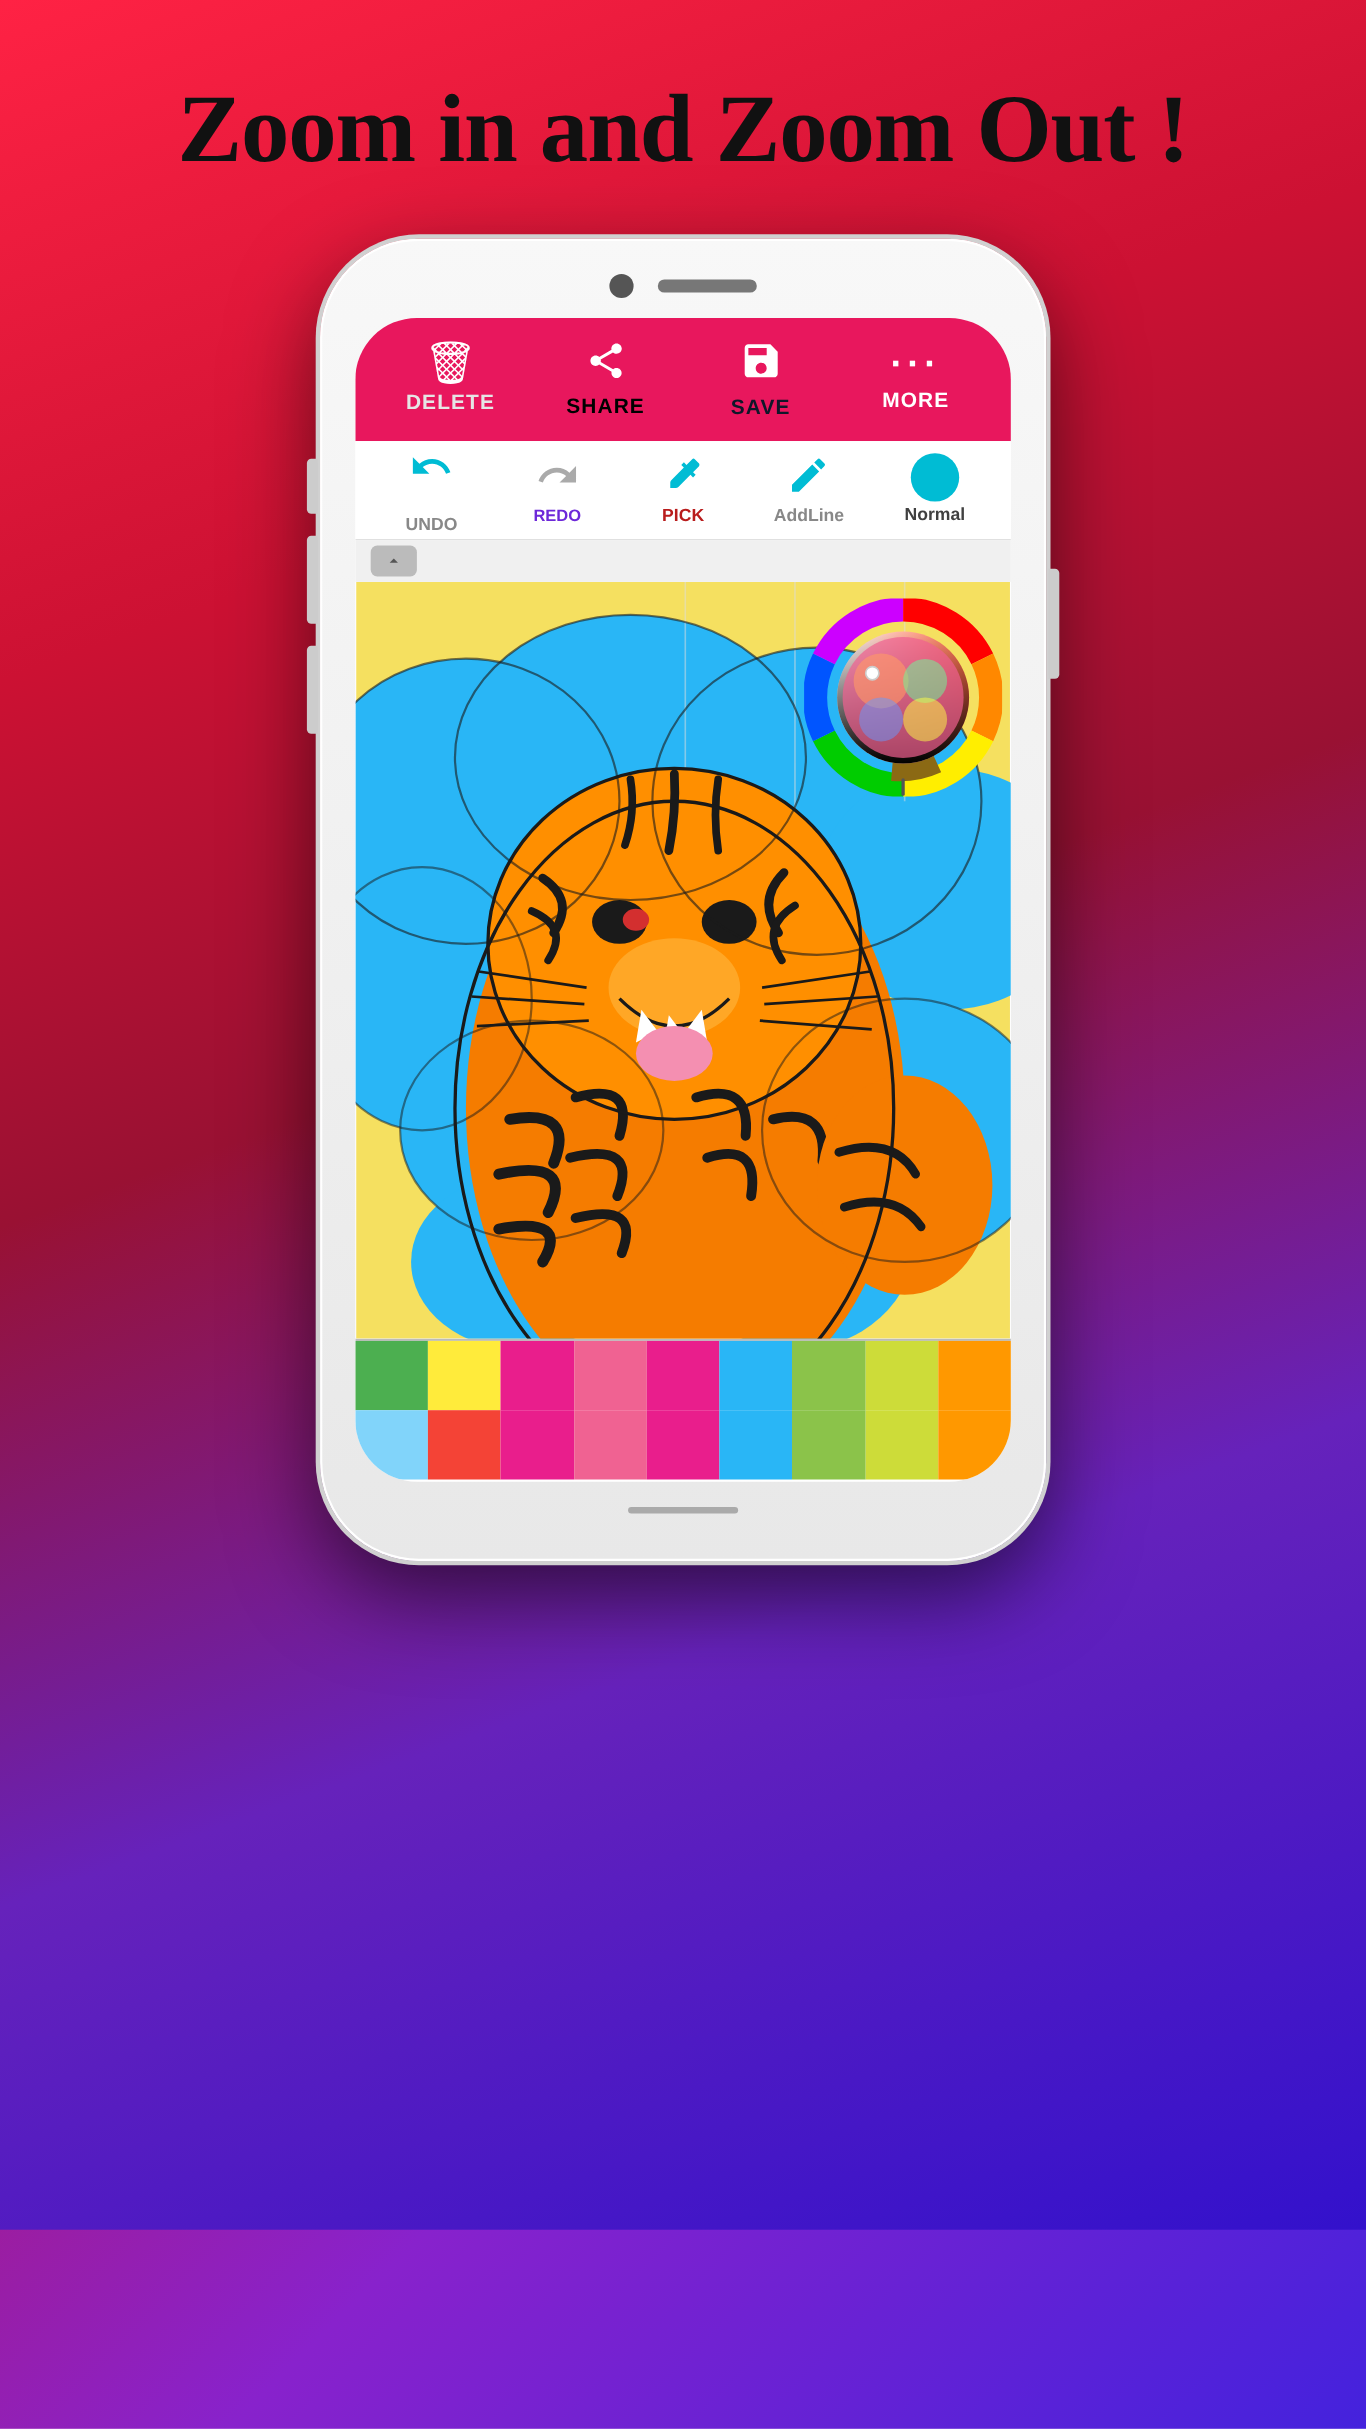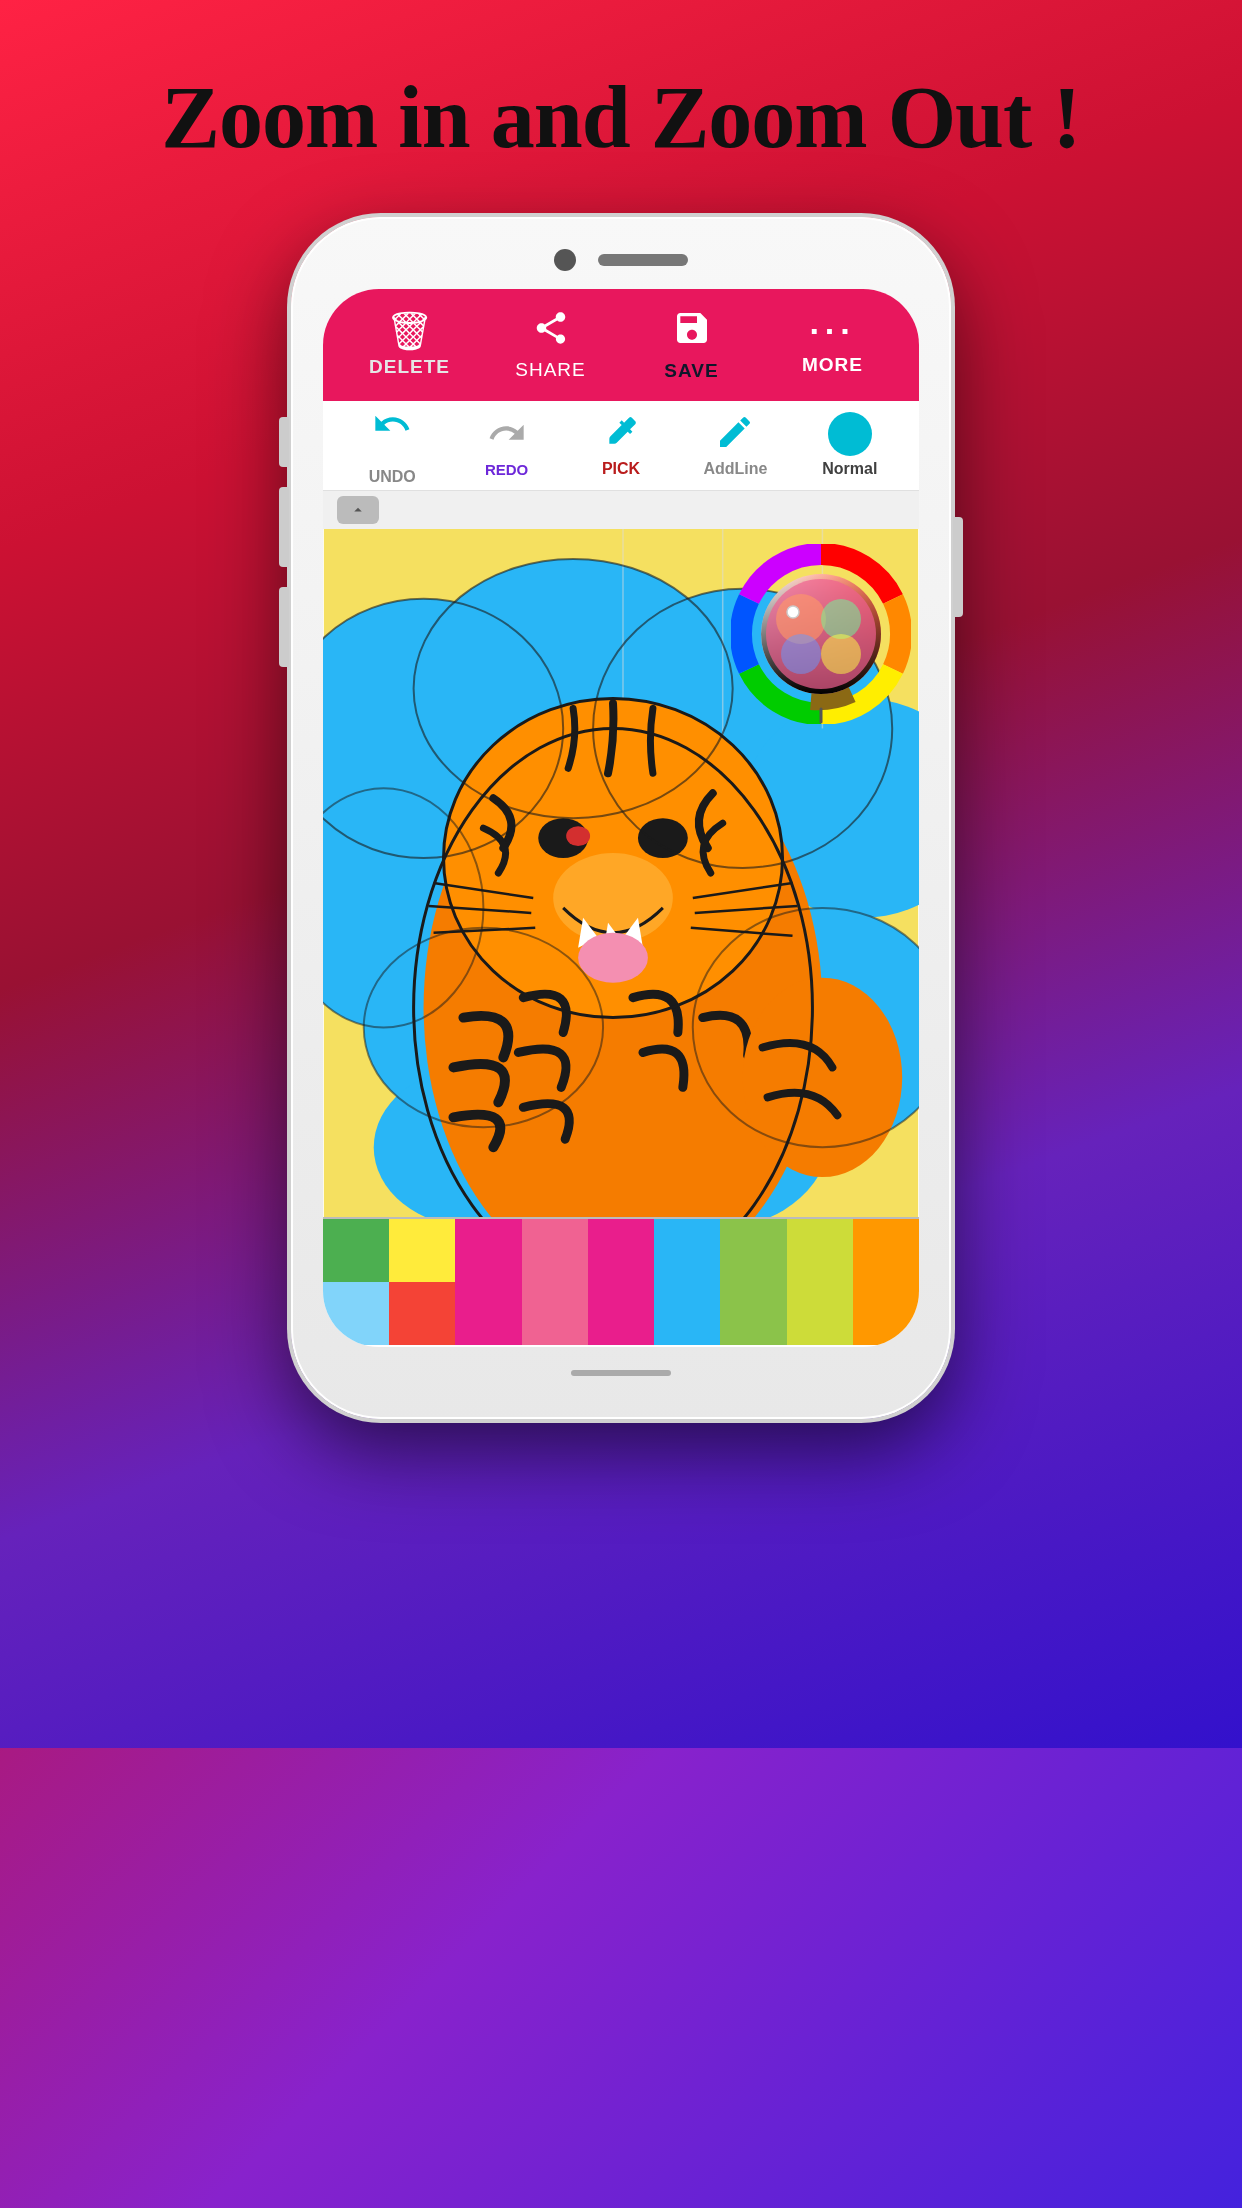--- a/index.html
+++ b/index.html
@@ -9,21 +9,21 @@
       overflow: hidden;
       font-family: -apple-system, BlinkMacSystemFont, 'Helvetica Neue', sans-serif;
     }
     body {
       background: linear-gradient(135deg, #ff2244 0%, #cc1133 30%, #8822cc 70%, #4422dd 100%);
     }
   </style>
 </head>
 <body>
 
-<div style="position:relative; width:1242px; height:1748px; background: linear-gradient(160deg, #ff2244 0%, #cc1133 25%, #991133 45%, #6622bb 70%, #3311cc 100%);">
+<div style="position:relative; width:1242px; height:2027px; background: linear-gradient(160deg, #ff2244 0%, #cc1133 25%, #991133 45%, #6622bb 70%, #3311cc 100%);">
 
   <div style="text-align:center; padding: 70px 60px 50px; font-size: 88px; font-weight: 900; color: #111; font-family: Georgia, 'Times New Roman', serif; letter-spacing: -1px; line-height: 1.1;">Zoom in and Zoom Out !</div>
 
   <div style="width: 660px; margin: 0 auto; position: relative;">
 
     <div style="background: linear-gradient(180deg, #f8f8f8 0%, #e8e8e8 100%); border-radius: 90px; padding: 32px; box-shadow: 0 0 0 4px #d0d0d0, inset 0 0 0 2px #fff, 0 30px 80px rgba(0,0,0,0.6); position: relative;">
 
       <div style="position:absolute; left: -12px; top: 200px; width: 10px; height: 50px; background: #ccc; border-radius: 4px 0 0 4px;"></div>
       <div style="position:absolute; left: -12px; top: 270px; width: 10px; height: 80px; background: #ccc; border-radius: 4px 0 0 4px;"></div>
       <div style="position:absolute; left: -12px; top: 370px; width: 10px; height: 80px; background: #ccc; border-radius: 4px 0 0 4px;"></div>
@@ -42,21 +42,21 @@
             <div style="color:white; font-size:38px; line-height:1;">🗑</div>
             <div style="color:#e5e5e5; font-size:19px; font-weight:700; letter-spacing:1px;">DELETE</div>
           </div>
 
           <div style="flex:1; display:flex; flex-direction:column; align-items:center; gap:6px; cursor:pointer;">
             <div style="color:white; font-size:36px; line-height:1;">
               <svg width="38" height="38" viewBox="0 0 24 24" fill="white">
                   <path d="M18 16.08c-.76 0-1.44.3-1.96.77L8.91 12.7c.05-.23.09-.46.09-.7s-.04-.47-.09-.7l7.05-4.11c.54.5 1.25.81 2.04.81 1.66 0 3-1.34 3-3s-1.34-3-3-3-3 1.34-3 3c0 .24.04.47.09.7L8.04 9.81C7.5 9.31 6.79 9 6 9c-1.66 0-3 1.34-3 3s1.34 3 3 3c.79 0 1.5-.31 2.04-.81l7.12 4.16c-.05.21-.08.43-.08.65 0 1.61 1.31 2.92 2.92 2.92 1.61 0 2.92-1.31 2.92-2.92s-1.31-2.92-2.92-2.92z"></path>
                 </svg>
             </div>
-            <div style="color:#ffffff; font-size:19px; font-weight:400; letter-spacing:1px;">SHARE</div>
+            <div style="color:#000000; font-size:19px; font-weight:700; letter-spacing:1px;">SHARE</div>
           </div>
 
           <div style="flex:1; display:flex; flex-direction:column; align-items:center; gap:6px; cursor:pointer;">
             <div style="color:white; font-size:36px; line-height:1;">
               <svg width="40" height="40" viewBox="0 0 24 24" fill="white">
                   <path d="M17 3H5c-1.11 0-2 .9-2 2v14c0 1.1.89 2 2 2h14c1.1 0 2-.9 2-2V7l-4-4zm-5 16c-1.66 0-3-1.34-3-3s1.34-3 3-3 3 1.34 3 3-1.34 3-3 3zm3-10H5V5h10v4z"></path>
                 </svg>
             </div>
             <div style="color:#0f172a; font-size:19px; font-weight:700; letter-spacing:1px;">SAVE</div>
           </div>

